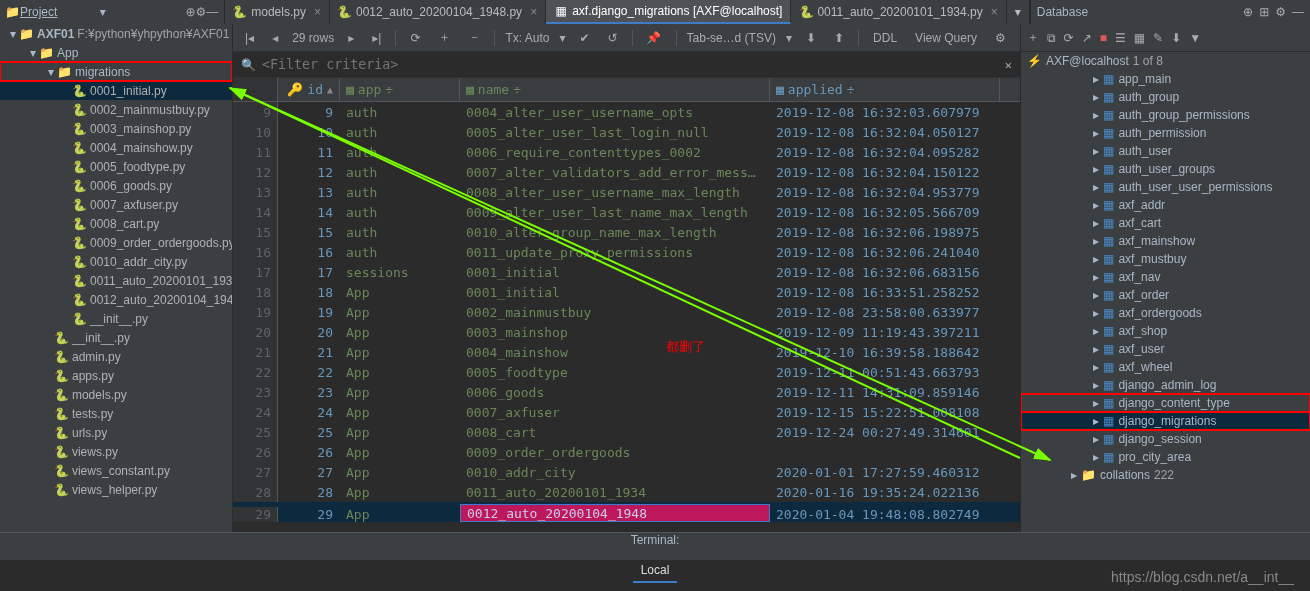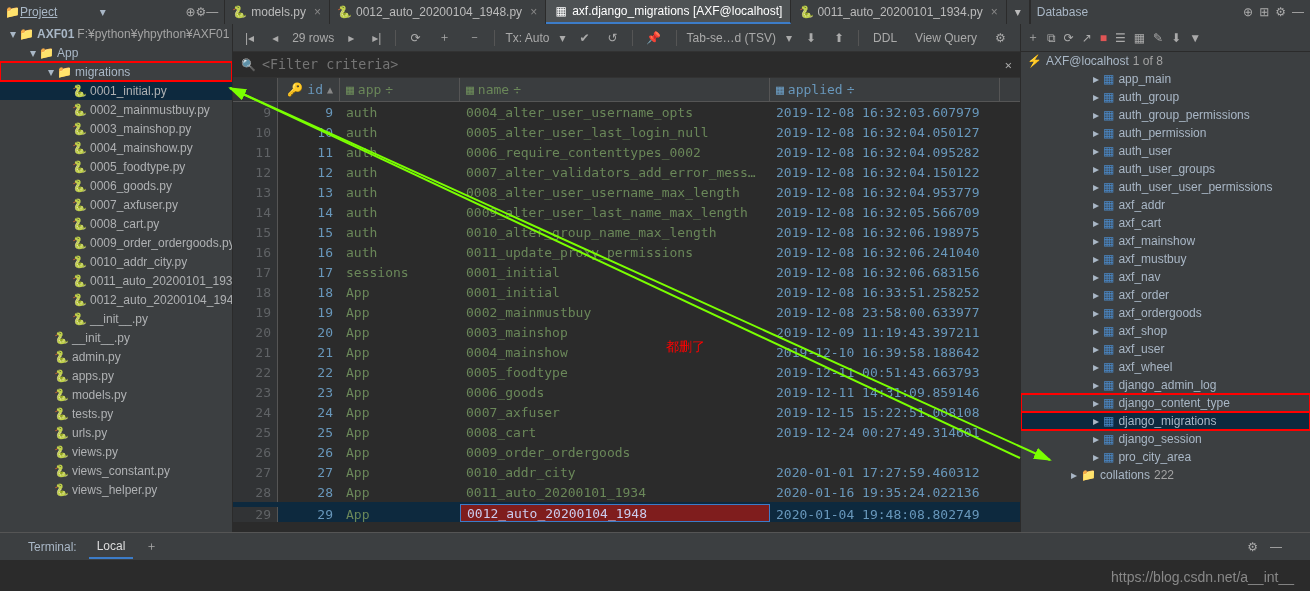--- a/index.html
+++ b/index.html
@@ -50,29 +50,29 @@
 .th .sort { color:#888; font-size:10px; }
 .tbody { }
 .tr { display:flex; height:20px; }
 .tr.sel { background:#0d293e;align-items:flex-end; }
 .td { display:flex; align-items:center; padding:0 6px; border-right:1px solid transparent; white-space:nowrap; overflow:hidden; }
 .gutter { width:45px; background:#313335; color:#606366; justify-content:flex-end; border-right:1px solid #555; }
 .col-id { width:62px; justify-content:flex-end; color:#6897bb; }
 .col-app { width:120px; color:#6a8759; }
 .col-name { width:310px; color:#6a8759; }
 .col-applied { width:230px; color:#6897bb; }
-.cell-sel { background:#7f1d1d; color:#cce; border:1px solid #3c7cc8; height:18px; margin-top:1px; }
+.cell-sel { background:#be185d; color:#cce; border:1px solid #3c7cc8; height:18px; margin-top:1px; }
 
 .dbpanel { width:290px; border-left:1px solid #2b2b2b; overflow:hidden; }
 .db-toolbar { height:28px; display:flex; align-items:center; padding:0 6px; gap:8px; border-bottom:1px solid #2b2b2b; color:#aaa; }
 .db-tree-row { display:flex; align-items:center; height:18px; gap:4px; white-space:nowrap; }
 .db-tree-row.sel { background:#0d293e; }
 .db-tree-row.red-box { outline:2px solid #f00; outline-offset:-1px; }
 
-.terminal { height:28px; display:flex; align-items:center; padding:0 28px; gap:12px; border-top:1px solid #555; background:#3c3f41; }
+.terminal { height:28px; display:flex; align-items:center; padding:0 17px; gap:12px; border-top:1px solid #555; background:#3c3f41;flex-direction:column; }
 .terminal .tab-t { padding:4px 8px; border-bottom:2px solid #3c7cc8; color:#ddd; }
 .watermark { position:absolute; right:16px; bottom:6px; color:#888; font-size:14px; }
 
 svg.arrow { position:absolute; pointer-events:none; }
 .annotation { position:absolute; color:#f00; font-size:13px; }
 .tool-icon { color:#aaa; cursor:pointer; }
 .pyfile { color:#afb1b3; }
 .folder-ico { color:#d0a657; }
 .muted { color:#a3a3a3; }
 </style>

